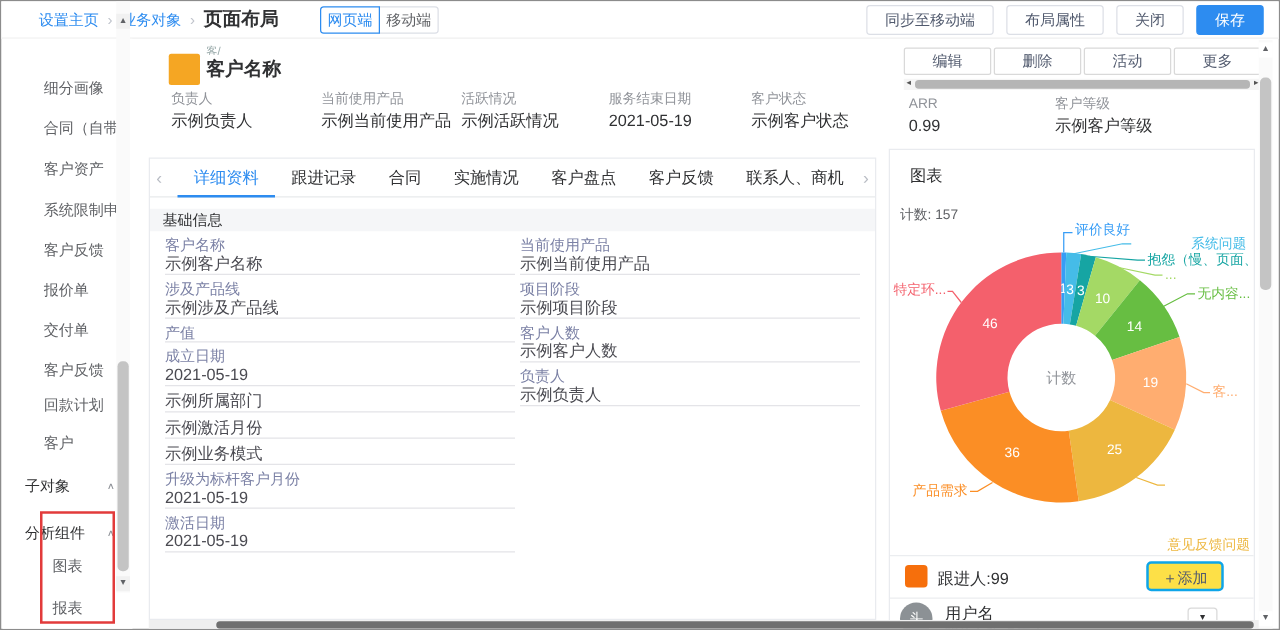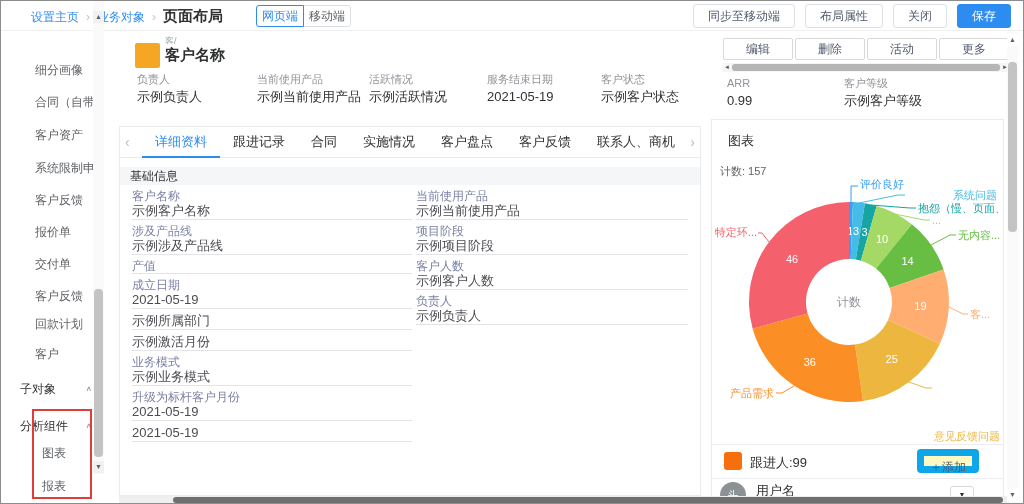--- a/index.html
+++ b/index.html
@@ -71,21 +71,21 @@
   
   .panel-chart { position:absolute; left:710px; top:118px; width:293px; height:385px; background:#fff; border:1px solid #e9ebef; overflow:hidden; }
   .chart-title { position:absolute; left:16px; top:12px; font-size:13px; color:#303133; }
   .chart-count { position:absolute; left:8px; top:32px; font-size:11px; color:#606266;margin-top:12px; }
   .chart-box { position:absolute; left:0; top:50px; width:293px; height:290px; }
   .chart-box svg { position:absolute; left:0; top:0; }
   .c-label { position:absolute; font-size:11px; white-space:nowrap; line-height:12px; }
   .divider { position:absolute; left:0; width:100%; height:1px; background:#ebedf0; }
   .follow-icon { position:absolute; left:12px; top:332px; width:18px; height:18px; border-radius:3px; }
   .follow-label { position:absolute; left:38px; top:334px; font-size:13px; color:#303133; }
-  .add-btn { position:absolute; right:24px; top:329px; width:62px; height:24px; line-height:22px; text-align:center; background:#fef9c3; border:7px solid #0ea5e9; border-radius:4px; font-size:12px; color:#515a6e; cursor:pointer; }
+  .add-btn { position:absolute; right:24px; top:329px; width:62px; height:24px; line-height:22px; text-align:center; background:#fde047; border:2px solid #0ea5e9; border-radius:4px; font-size:12px; color:#515a6e; cursor:pointer; }
   .user-avatar { position:absolute; left:8px; top:362px; width:26px; height:26px; border-radius:50%; background:#8c9195; color:#fff; font-size:11px; text-align:center; line-height:26px; }
   .user-name { position:absolute; left:44px; top:362px; font-size:13px; color:#303133; }
   .user-sub { position:absolute; left:44px; top:379px; font-size:11px; color:#909399; }
   .user-drop { position:absolute; left:238px; top:366px; width:24px; height:18px; border:1px solid #d9d9d9; border-radius:3px; background:#fff; text-align:center; line-height:16px; font-size:7px; color:#303133; cursor:pointer; }
 </style>
 </head>
 <body>
 
 <div class="app">
 
@@ -209,28 +209,28 @@
           <div class="fl">成立日期</div>
           <div class="fv">2021-05-19</div>
         </div>
         <div class="ffield">
           <div class="fv">示例所属部门</div>
         </div>
         <div class="ffield">
           <div class="fv">示例激活月份</div>
         </div>
         <div class="ffield">
-          <div class="fl">业务模式</div>
           <div class="fv">示例业务模式</div>
         </div>
         <div class="ffield">
           <div class="fl">升级为标杆客户月份</div>
           <div class="fv">2021-05-19</div>
         </div>
         <div class="ffield">
+          <div class="fl">激活日期</div>
           <div class="fv">2021-05-19</div>
         </div>
       </div>
     <div class="fcol fcol-right" id="fcol-right">
         <div class="ffield">
           <div class="fl">当前使用产品</div>
           <div class="fv">示例当前使用产品</div>
         </div>
         <div class="ffield">
           <div class="fl">项目阶段</div>

